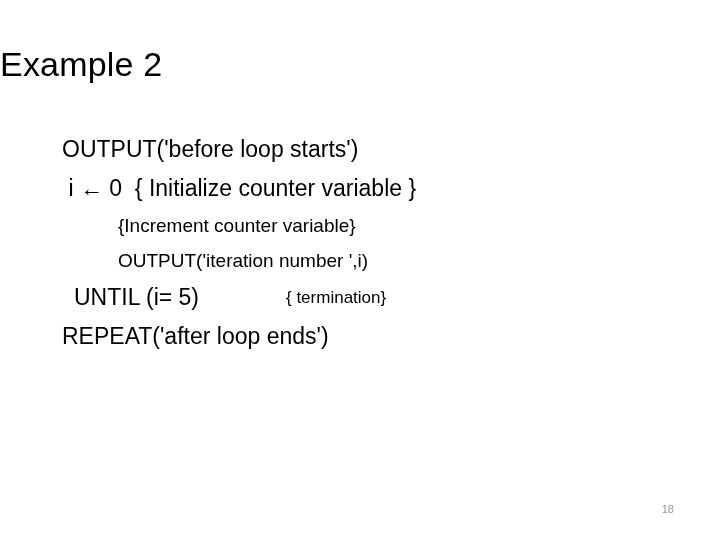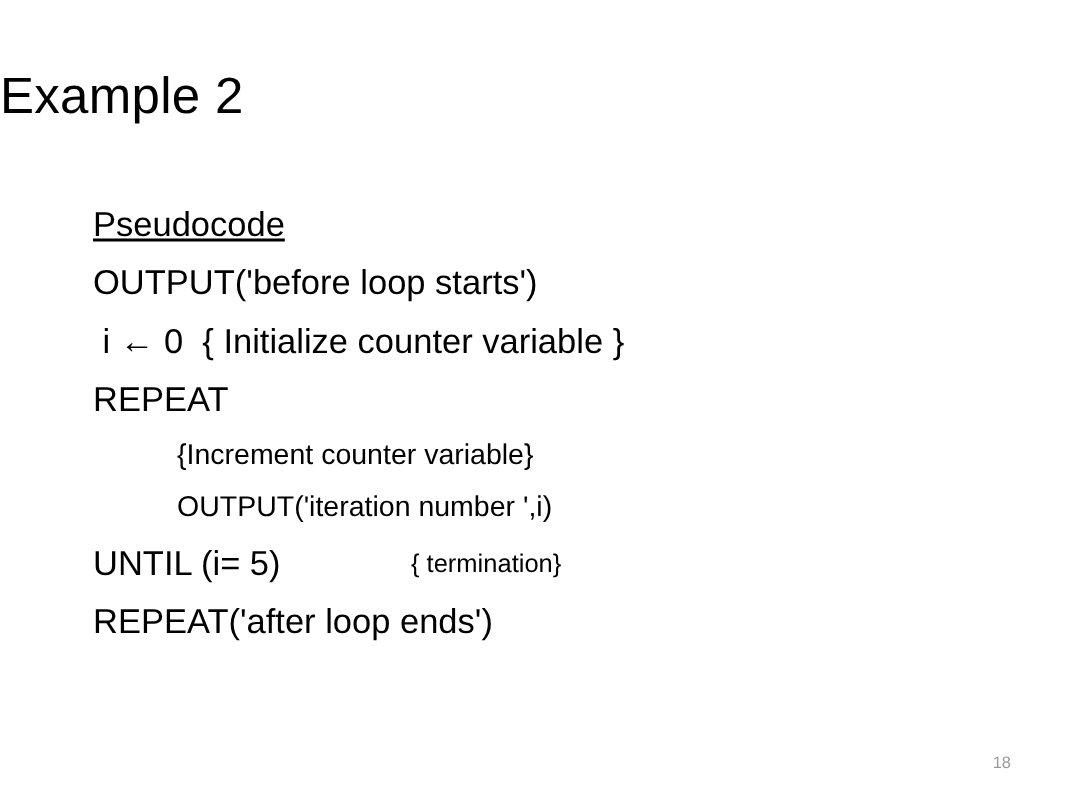--- a/index.html
+++ b/index.html
@@ -64,20 +64,21 @@
   .line-indent .comment-part {
     display: inline-block;
     white-space: pre;
   }
   .line-mixed {
     font-size: 23px;
     line-height: 39px;
     white-space: pre;
     display: flex;
     align-items: flex-start;
+    margin-left: 12px;
   }
   .line-mixed .code-part {
     display: inline-block;
     width: 212px;
     white-space: pre;
   }
   .line-mixed .comment-small {
     display: inline-block;
     font-size: 17px;
     white-space: pre;
@@ -94,27 +95,25 @@
 </style>
 </head>
 <body>
 
 <div class="slide">
 
   <div class="slide-title">Example 2</div>
 
   <div class="body-block">
 
-    <div class="line line-underline">Pseudocode</div>
 
     <div class="line">OUTPUT('before loop starts')</div>
 
     <div class="line"> i ← 0  { Initialize counter variable }</div>
 
-    <div class="line">REPEAT</div>
 
     <div class="line-indent">
       <span class="comment-part">{Increment counter variable}</span>
     </div>
 
     <div class="line-indent">
       <span class="code-part">OUTPUT('iteration number ',i)</span>
       <span class="comment-part"></span>
     </div>
 

